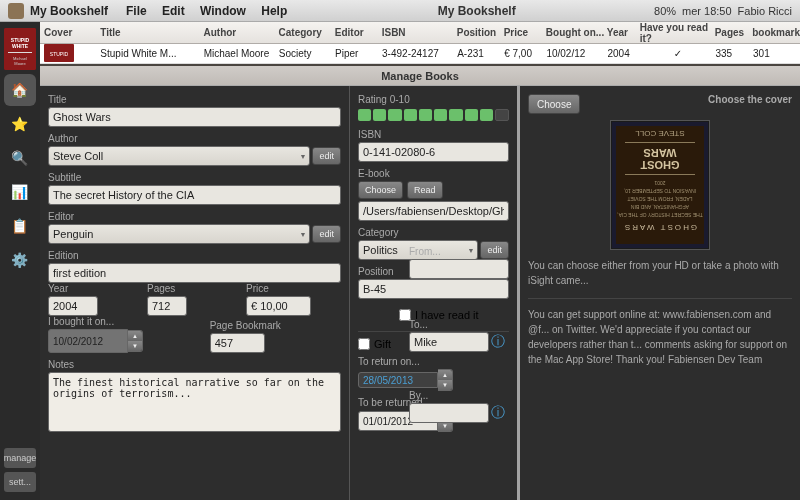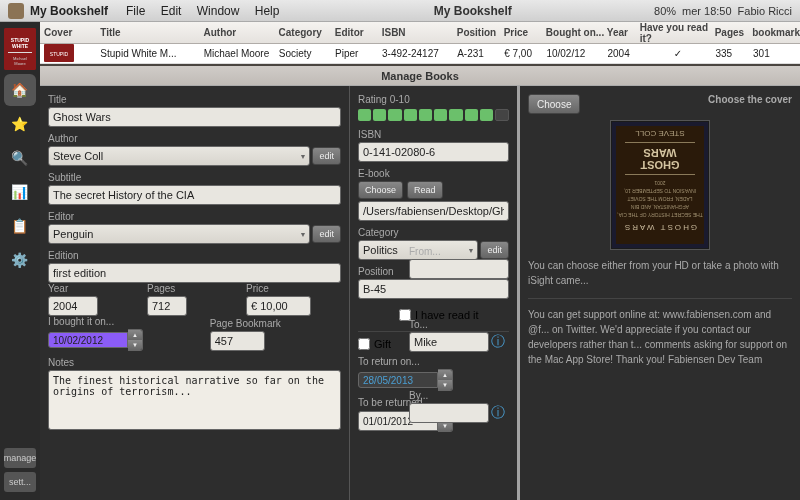--- a/index.html
+++ b/index.html
@@ -16,21 +16,21 @@
     .os-bar {
       height: 22px;
       background: linear-gradient(to bottom, #e8e8e8, #d0d0d0);
       display: flex;
       align-items: center;
       padding: 0 8px;
       gap: 6px;
       border-bottom: 1px solid #aaa;
     }
     .os-bar-icon { width: 16px; height: 16px; background: #8B7355; border-radius: 3px; }
-    .os-bar-menu { font-size: 12px; color: #222; margin-left: 4px; }
+    .os-bar-menu { font-size: 12px; color: #222; margin-left: 4px; font-weight: bold; }
     .os-bar-menu span { margin-right: 12px; cursor: pointer; }
     .os-bar-title { flex: 1; text-align: center; font-size: 12px; font-weight: bold; color: #333; }
     .os-bar-right { display: flex; align-items: center; gap: 6px; font-size: 11px; color: #333; }
 
     
     .sidebar {
       position: absolute;
       left: 0;
       top: 22px;
       width: 40px;
@@ -498,21 +498,21 @@
       <div style="flex:1;">
         <div class="form-label">Price</div>
         <input class="form-input" type="text" value="€ 10,00" style="width: 65px;">
       </div>
     </div>
 
     <div class="form-row">
       <div style="flex:1.2;">
         <div class="form-label">I bought it on...</div>
         <div class="stepper-input">
-          <input type="text" value="10/02/2012" style="width: 80px; height: 16px; background: #8b5cf6; border: 1px solid rgb(102, 102, 102); border-radius: 3px 0px 0px 3px; padding: 0px 4px; font-size: 10px; color: rgb(34, 34, 34); outline: none;">
+          <input type="text" value="10/02/2012" style="width: 80px; height: 24px; background: #737373; border: 1px solid rgb(102, 102, 102); border-radius: 3px 0px 0px 3px; padding: 0px 4px; font-size: 10px; color: rgb(34, 34, 34); outline: none;">
           <div class="stepper-btns">
             <div class="stepper-btn">▲</div>
             <div class="stepper-btn">▼</div>
           </div>
         </div>
       </div>
       <div style="flex:1;">
         <div class="form-label">Page Bookmark</div>
         <input class="form-input" type="text" value="457" style="width: 55px;">
       </div>

